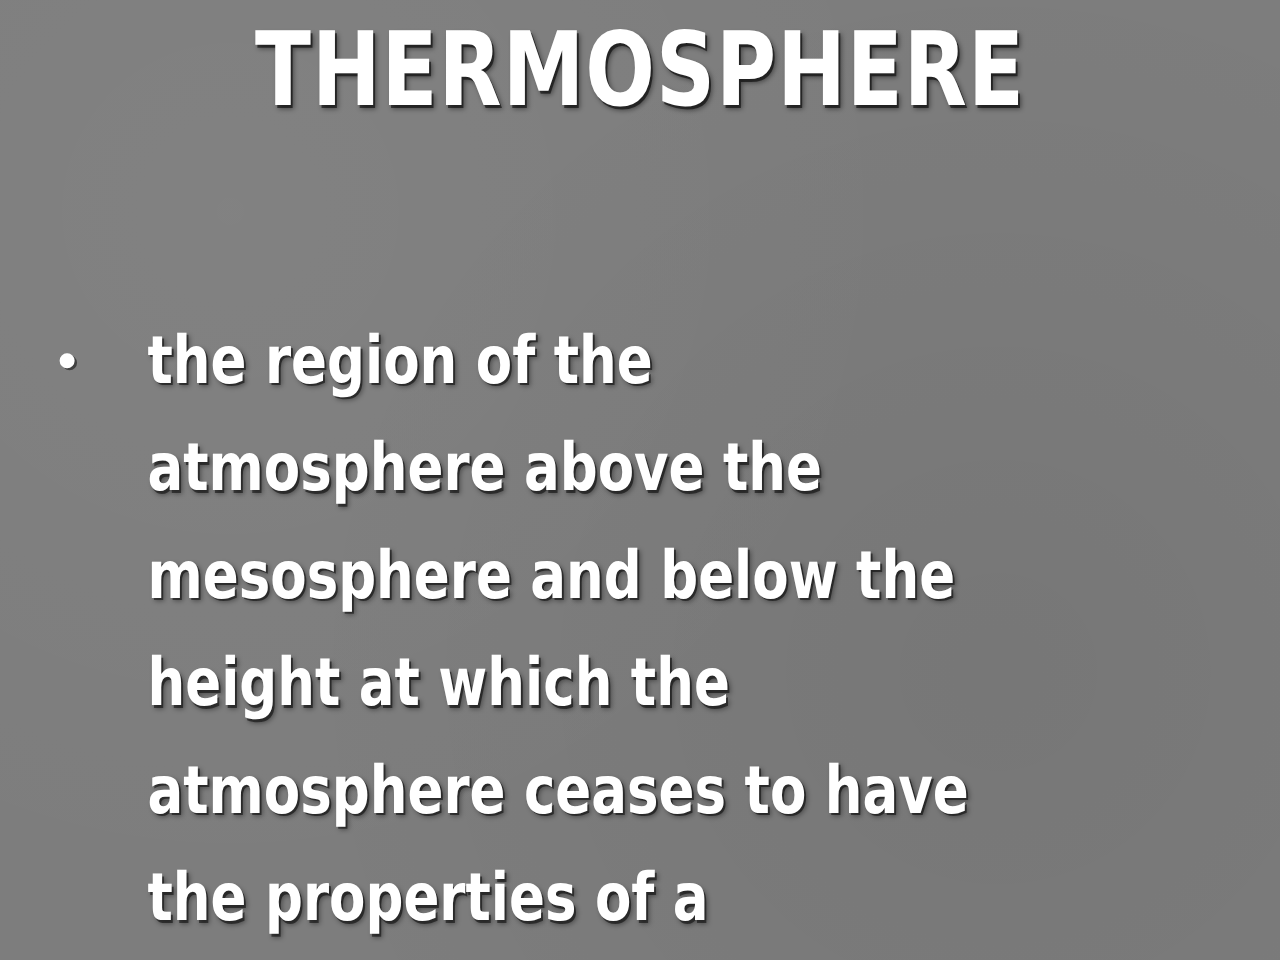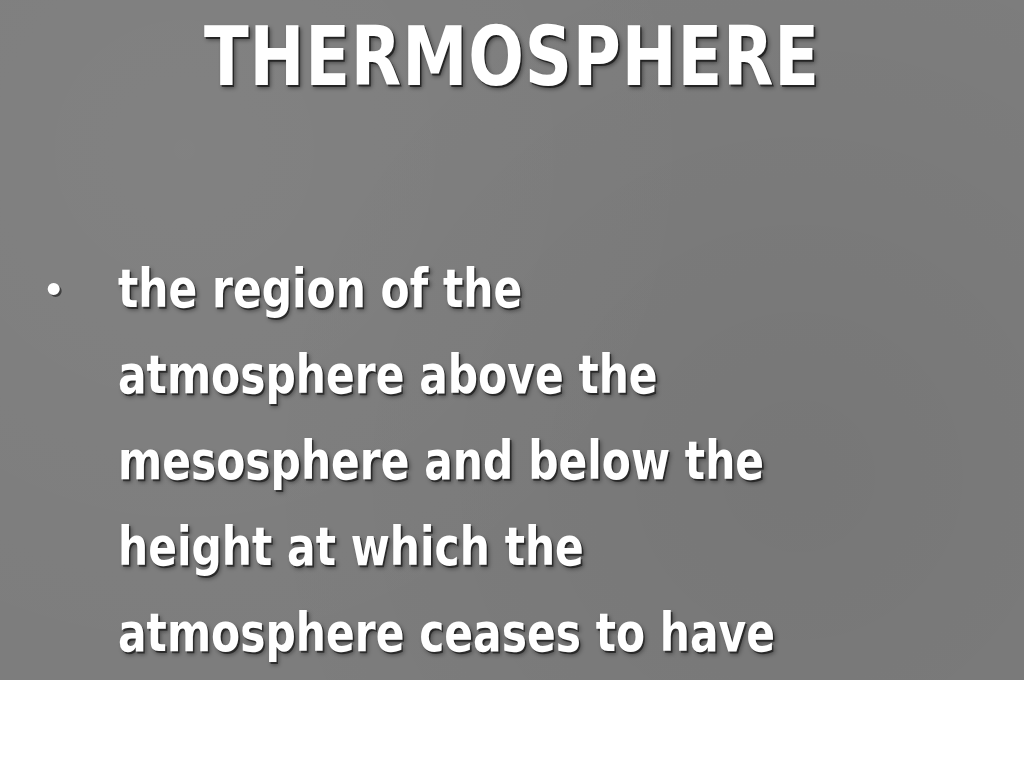--- a/index.html
+++ b/index.html
@@ -8,21 +8,21 @@
   }
   body {
     width: 1024px;
     height: 768px;
     overflow: hidden;
     font-family: "Liberation Sans", sans-serif;
   }
   .slide {
     position: relative;
     width: 1024px;
-    height: 680px;
+    height: 768px;
     background-color: #7d7d7d;
     background-image:
       radial-gradient(circle at 18% 22%, rgba(255,255,255,0.035) 0%, rgba(255,255,255,0) 55%),
       radial-gradient(circle at 78% 70%, rgba(0,0,0,0.05) 0%, rgba(0,0,0,0) 60%);
     box-sizing: border-box;
     overflow: hidden;
   }
   .slide-title {
     position: absolute;
     top: 14px;

